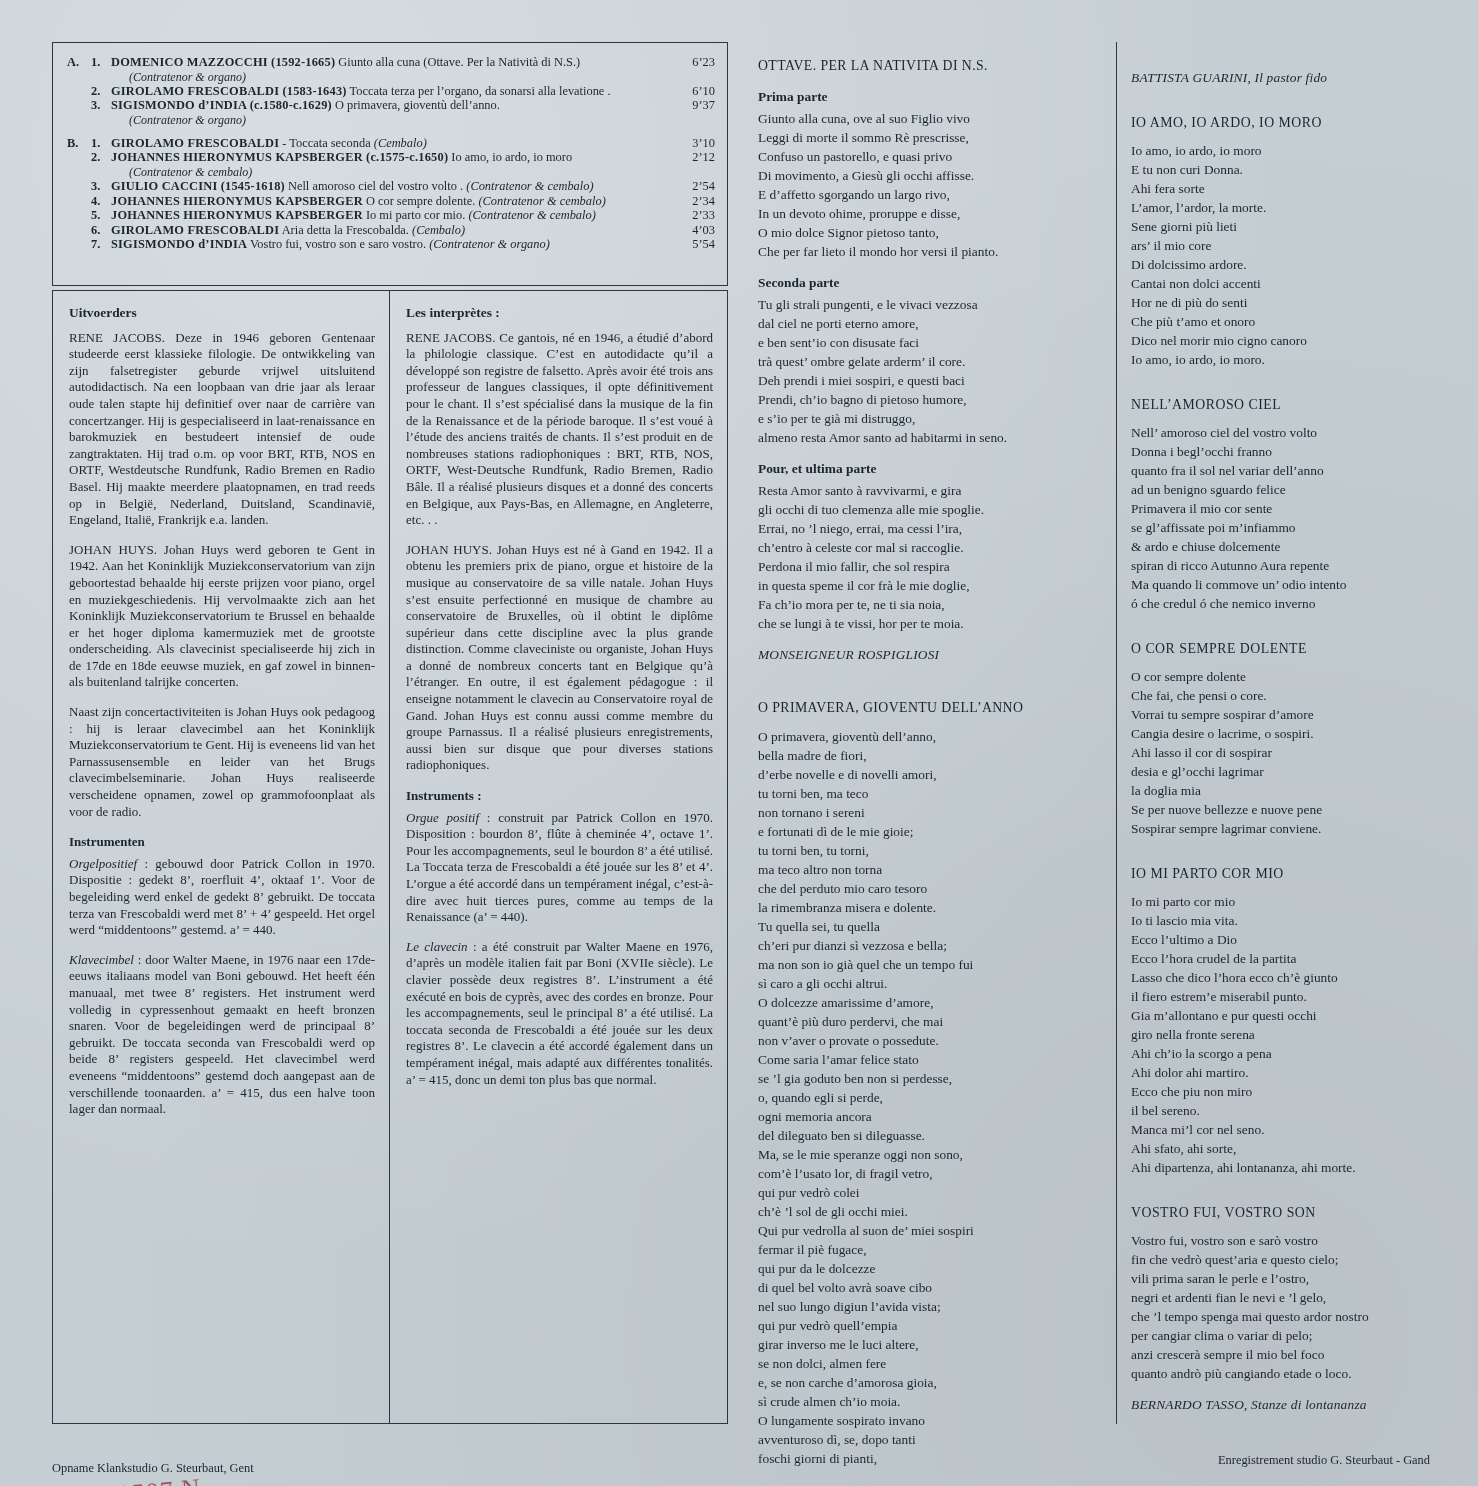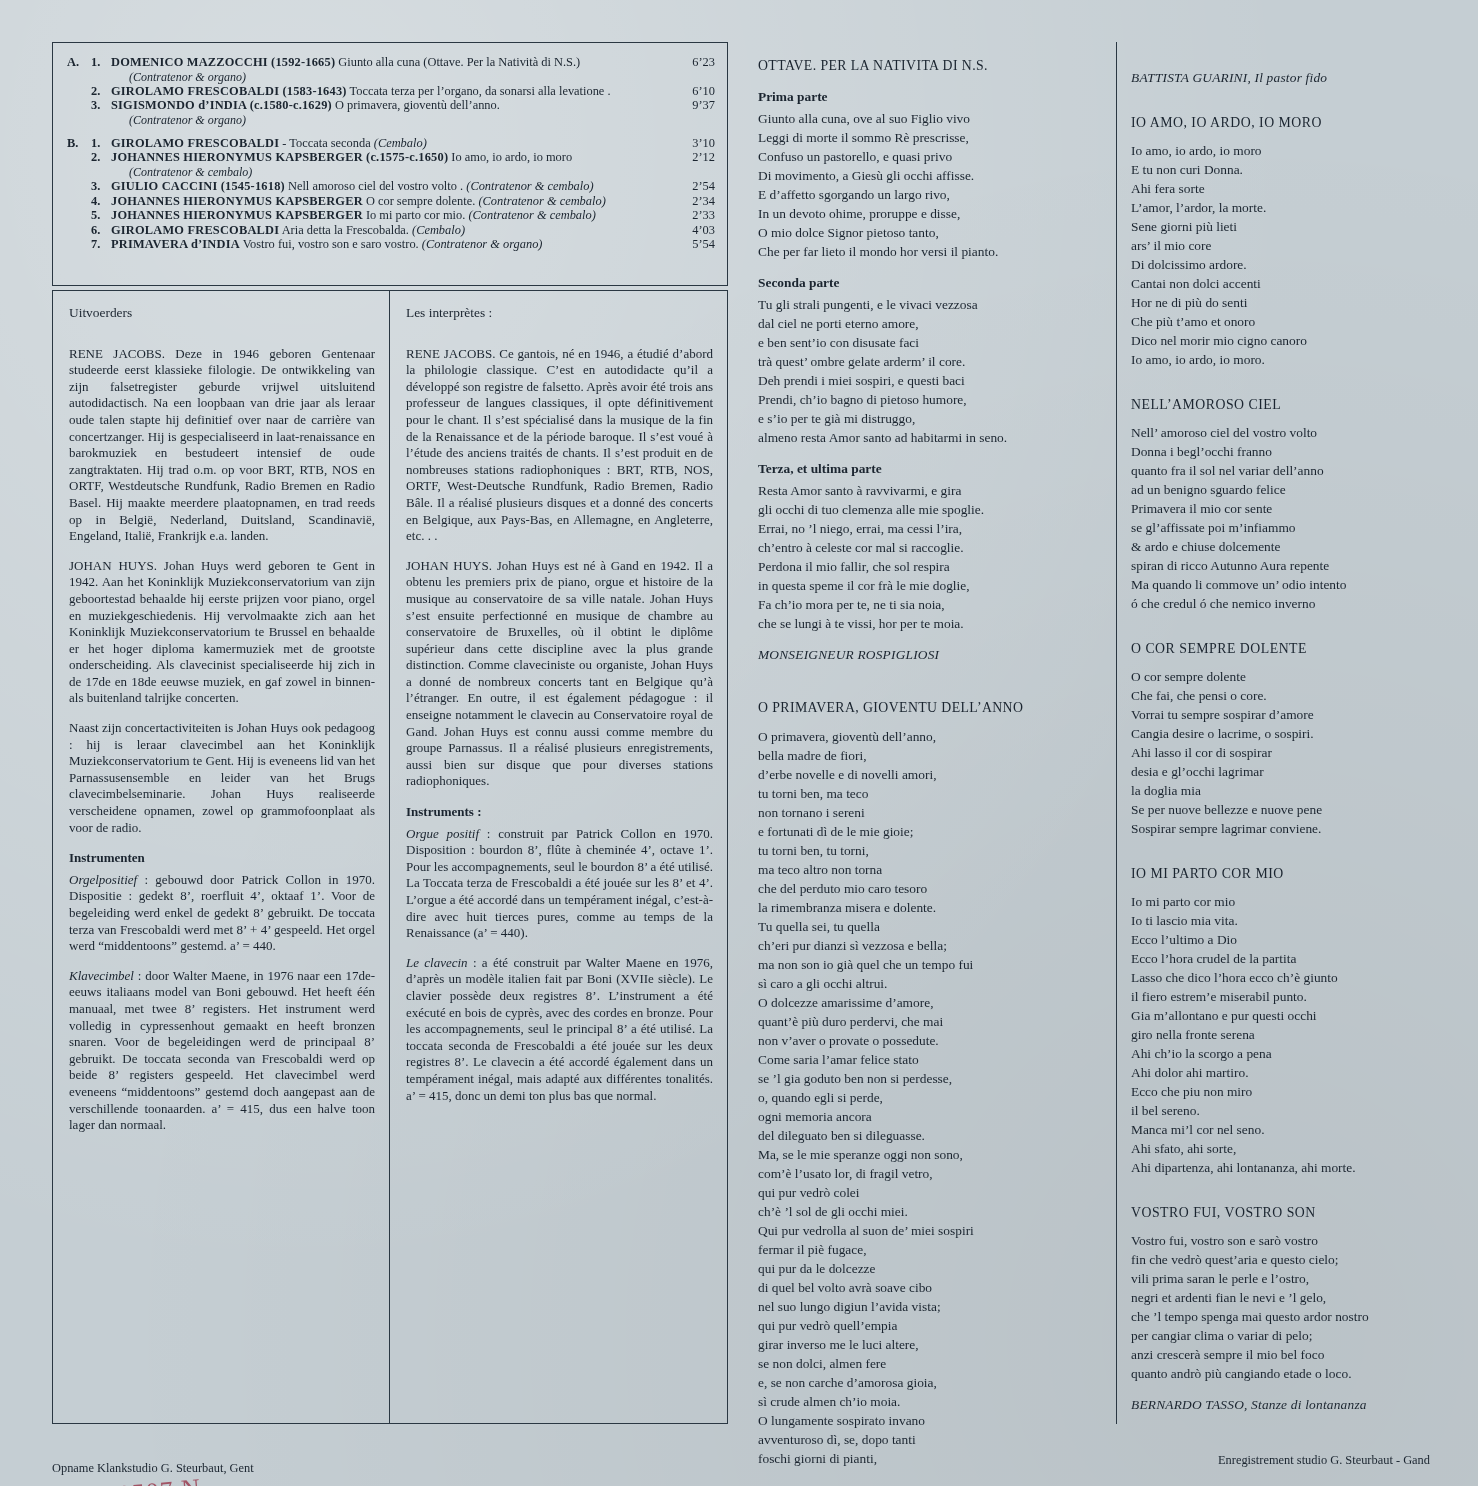--- a/index.html
+++ b/index.html
@@ -102,23 +102,23 @@
     padding: 14px 14px 8px 16px;
     box-sizing: border-box;
     font-size: 13px;
     line-height: 16.6px;
     text-align: justify;
   }
   .notes .col.left {
     border-right: 1px solid #2a3742;
   }
   .notes h4 {
-    margin: 0 0 24px 0;
+    margin: 0 0 8px 0;
     font-size: 13.4px;
-    font-weight: normal;
+    font-weight: bold;
   }
   .notes p {
     margin: 0 0 13px 0;
   }
   .notes .sechead {
     margin: 14px 0 5px 0;
     font-size: 13px;
     font-weight: bold;
   }
   .ilead { font-style: italic; font-family: Liberation Serif, serif; }
@@ -303,21 +303,21 @@
             <span class="work">Aria detta la Frescobalda.</span>
             <span class="ital">(Cembalo)</span>
           </span>
           <span class="time">4’03</span>
         </div>
 
         <div class="trk">
           <span class="sidelab"></span>
           <span class="num">7.</span>
           <span class="body">
-            <span class="comp">PRIMAVERA d’INDIA</span>
+            <span class="comp">SIGISMONDO d’INDIA</span>
             <span class="work">Vostro fui, vostro son e saro vostro.</span>
             <span class="ital">(Contratenor &amp; organo)</span>
           </span>
           <span class="time">5’54</span>
         </div>
       </div>
     </div>
 
     <div class="notes">
       <div class="col left">
@@ -356,21 +356,21 @@
       <div class="verse" id="v-p2">
           <div>Tu gli strali pungenti, e le vivaci vezzosa</div>
           <div>dal ciel ne porti eterno amore,</div>
           <div>e ben sent’io con disusate faci</div>
           <div>trà quest’ ombre gelate arderm’ il core.</div>
           <div>Deh prendi i miei sospiri, e questi baci</div>
           <div>Prendi, ch’io bagno di pietoso humore,</div>
           <div>e s’io per te già mi distruggo,</div>
           <div>almeno resta Amor santo ad habitarmi in seno.</div>
         </div>
-      <div class="part">Terza, et ultima parte</div>
+      <div class="part">Pour, et ultima parte</div>
       <div class="verse" id="v-p3">
           <div>Resta Amor santo à ravvivarmi, e gira</div>
           <div>gli occhi di tuo clemenza alle mie spoglie.</div>
           <div>Errai, no ’l niego, errai, ma cessi l’ira,</div>
           <div>ch’entro à celeste cor mal si raccoglie.</div>
           <div>Perdona il mio fallir, che sol respira</div>
           <div>in questa speme il cor frà le mie doglie,</div>
           <div>Fa ch’io mora per te, ne ti sia noia,</div>
           <div>che se lungi à te vissi, hor per te moia.</div>
         </div>

